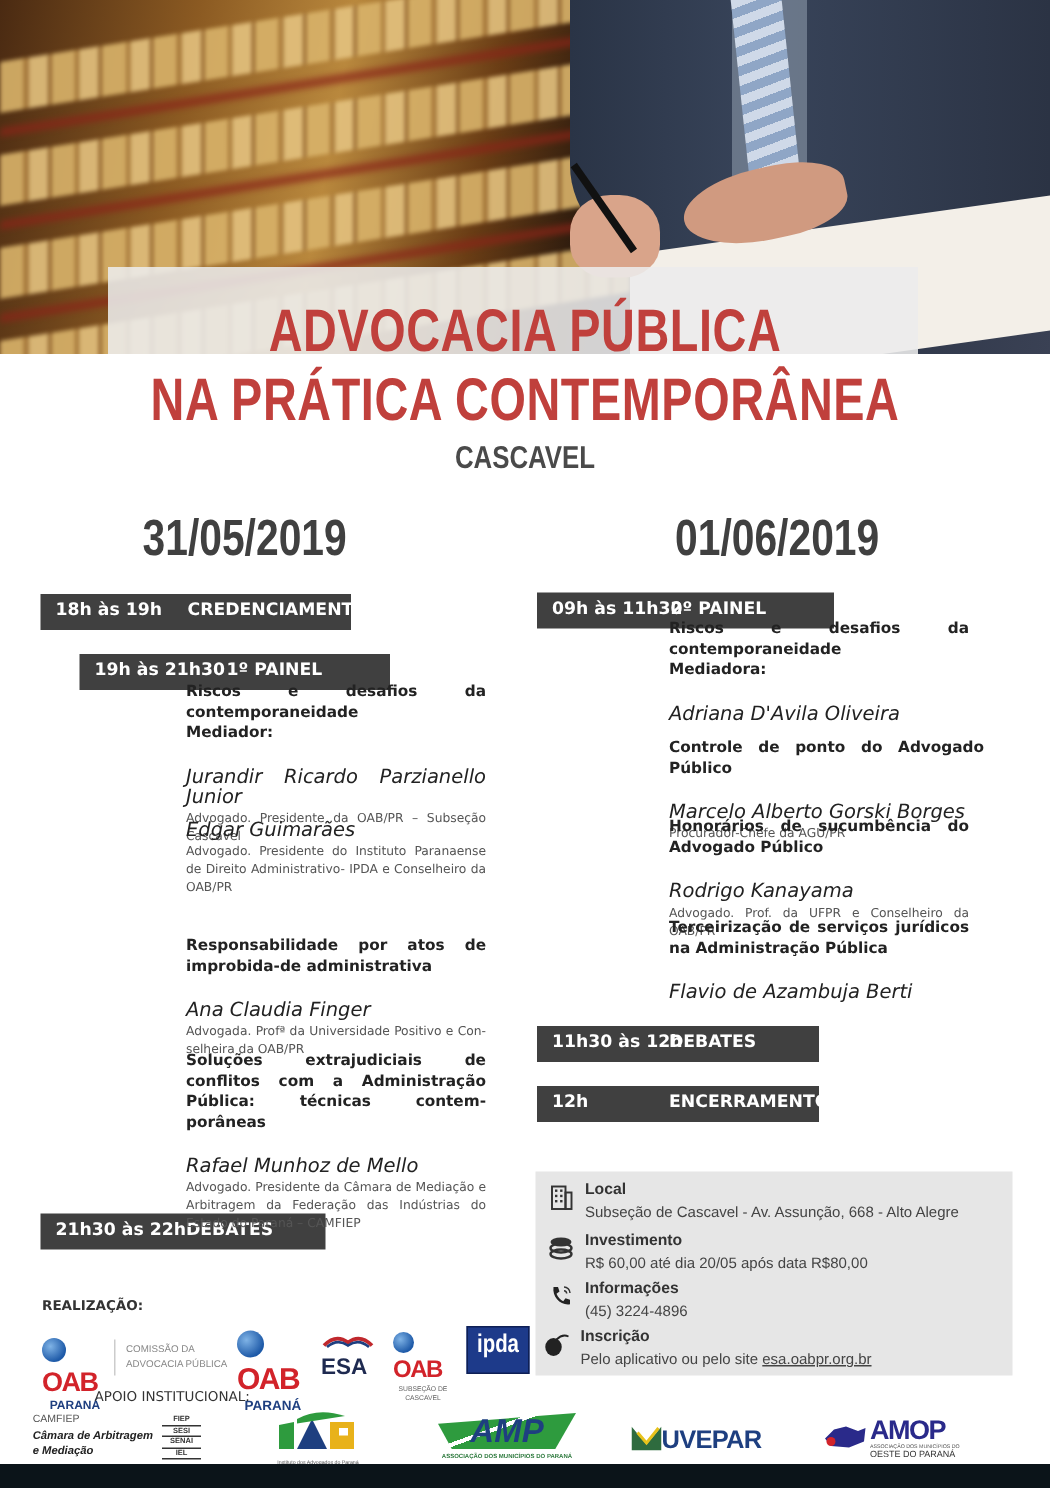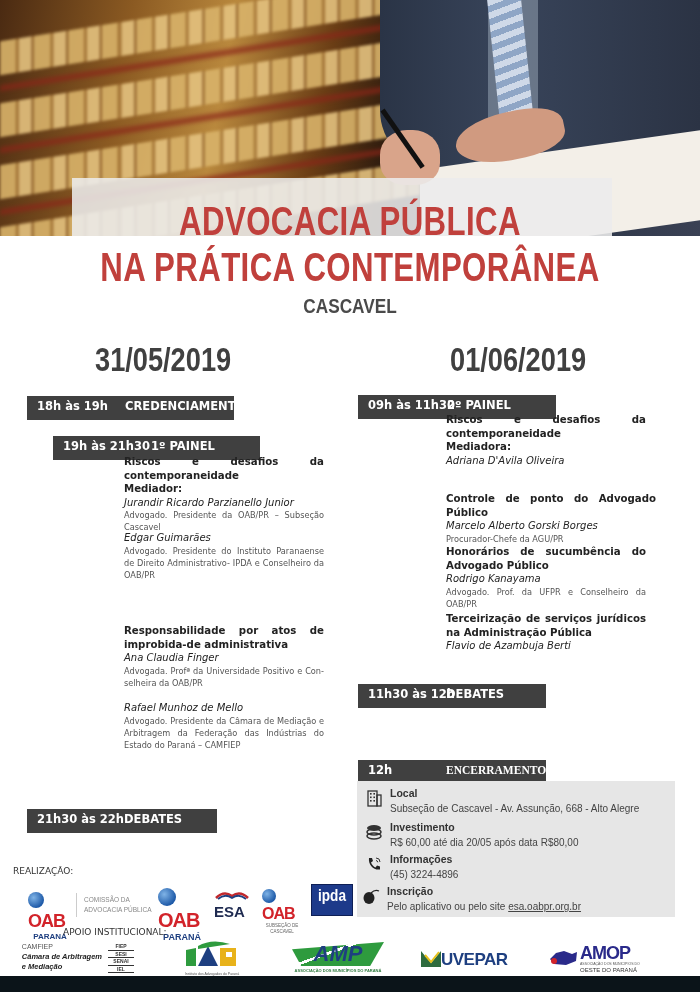--- a/index.html
+++ b/index.html
@@ -51,21 +51,21 @@
 
     
     .bar { position: absolute; height: 24px; background: #404040; color: #fff;
       font-family: "DejaVu Sans", sans-serif; font-weight: 700; font-size: 11.5px; line-height: 20px; white-space: nowrap; }
     .bar .t { position: absolute; left: 10px; }
     .bar .l { position: absolute; }
 
     
     .blk { position: absolute; font-family: "DejaVu Sans", sans-serif; text-align: justify; }
     .blk .tt { font-weight: 700; font-size: 10.2px; line-height: 13.5px; color: #222; }
-    .blk .nm { font-style: italic; font-size: 10px; line-height: 13.5px; color: #222; }
+    .blk .nm { font-style: italic; font-size: 13px; line-height: 13.5px; color: #222; margin-top: 16px; }
     .blk .ds { font-size: 8.2px; line-height: 12px; color: #555; }
 
     
     .info { position: absolute; left: 357px; top: 781px; width: 318px; height: 136px; background: #e6e6e6; }
     .info-item { position: absolute; left: 0; width: 318px; }
     .info-item .ic { position: absolute; left: 8px; top: 2px; width: 18px; height: 18px; }
     .info-item .hd { position: absolute; left: 33px; top: 0; font-weight: 700; font-size: 10.5px; color: #333; }
     .info-item .vl { position: absolute; left: 33px; top: 16px; font-size: 10px; color: #444; white-space: nowrap; text-align: right; }
     .info-item .vl a { color: #444; text-decoration: underline; }
 
@@ -127,35 +127,36 @@
 <div class="blk" style="left:124px; top:531px; width:200px;">
   <div class="nm">Edgar Guimarães</div>
   <div class="ds">Advogado. Presidente do Instituto Paranaense de Direito Administrativo- IPDA e Conselheiro da OAB/PR</div>
 </div>
 <div class="blk" style="left:124px; top:624px; width:200px;">
   <div class="tt">Responsabilidade por atos de improbida-de administrativa</div>
   <div class="nm">Ana Claudia Finger</div>
   <div class="ds">Advogada. Profª da Universidade Positivo e Con-selheira da OAB/PR</div>
 </div>
 <div class="blk" style="left:124px; top:701px; width:200px;">
+  <div class="tt">Soluções extrajudiciais de conflitos com a Administração Pública: técnicas contem-porâneas</div>
   <div class="nm">Rafael Munhoz de Mello</div>
   <div class="ds">Advogado. Presidente da Câmara de Mediação e Arbitragem da Federação das Indústrias do Estado do Paraná – CAMFIEP</div>
 </div>
 
 <div class="bar" style="left:358px; top:395px; width:198px;">
   <span class="t">09h às 11h30</span>
   <span class="l" style="left:89px;">2º PAINEL</span>
 </div>
 <div class="bar" style="left:358px; top:684px; width:188px;">
   <span class="t">11h30 às 12h</span>
   <span class="l" style="left:88px;">DEBATES</span>
 </div>
-<div class="bar" style="left:358px; top:760px; width:188px;">
+<div class="bar" style="left:358px; top:724px; width:188px;">
   <span class="t">12h</span>
-  <span class="l" style="left:88px;font-family:Liberation Serif, serif;">ENCERRAMENTO</span>
+  <span class="l" style="left:88px;">ENCERRAMENTO</span>
 </div>
 
 <div class="blk" style="left:446px; top:413px; width:200px;">
   <div class="tt">Riscos e desafios da contemporaneidade</div>
   <div class="tt">Mediadora:</div>
   <div class="nm">Adriana D'Avila Oliveira</div>
 </div>
 <div class="blk" style="left:446px; top:492px; width:210px;">
   <div class="tt">Controle de ponto do Advogado Público</div>
   <div class="nm">Marcelo Alberto Gorski Borges</div>
@@ -209,21 +210,21 @@
   <div class="info-item" style="top:104px;">
     <svg class="ic" viewBox="0 0 18 18" style="left:5px;">
       <ellipse cx="7" cy="11" rx="5.5" ry="6" fill="#222"></ellipse>
         <path d="M9 6 C12 3 15 3 17 4" fill="none" stroke="#222" stroke-width="1.2"></path>
     </svg>
     <div class="hd" style="left:30px;">Inscrição</div>
     <div class="vl" style="left:30px;"><span>Pelo aplicativo ou pelo site </span><a>esa.oabpr.org.br</a></div>
   </div>
 </div>
 
-<div class="lbl" style="left:13px; top:866px;">REALIZAÇÃO:</div>
+<div class="lbl" style="left:28px; top:866px;font-weight:bold;">REALIZAÇÃO:</div>
 
 <div class="logo" style="left:28px; top:890px; width:44px;">
   <div class="oab-mark"><span class="oab-ball"></span><span>OAB</span></div>
   <div class="oab-sub">PARANÁ</div>
 </div>
 <div class="logo" style="left:76px; top:893px; width:1px; height:24px; background:#ccc;"></div>
 <div class="logo" style="left:84px; top:895px; font-size:6.5px; color:#888; line-height:10px;">
   <div>COMISSÃO DA</div>
   <div>ADVOCACIA PÚBLICA</div>
 </div>

